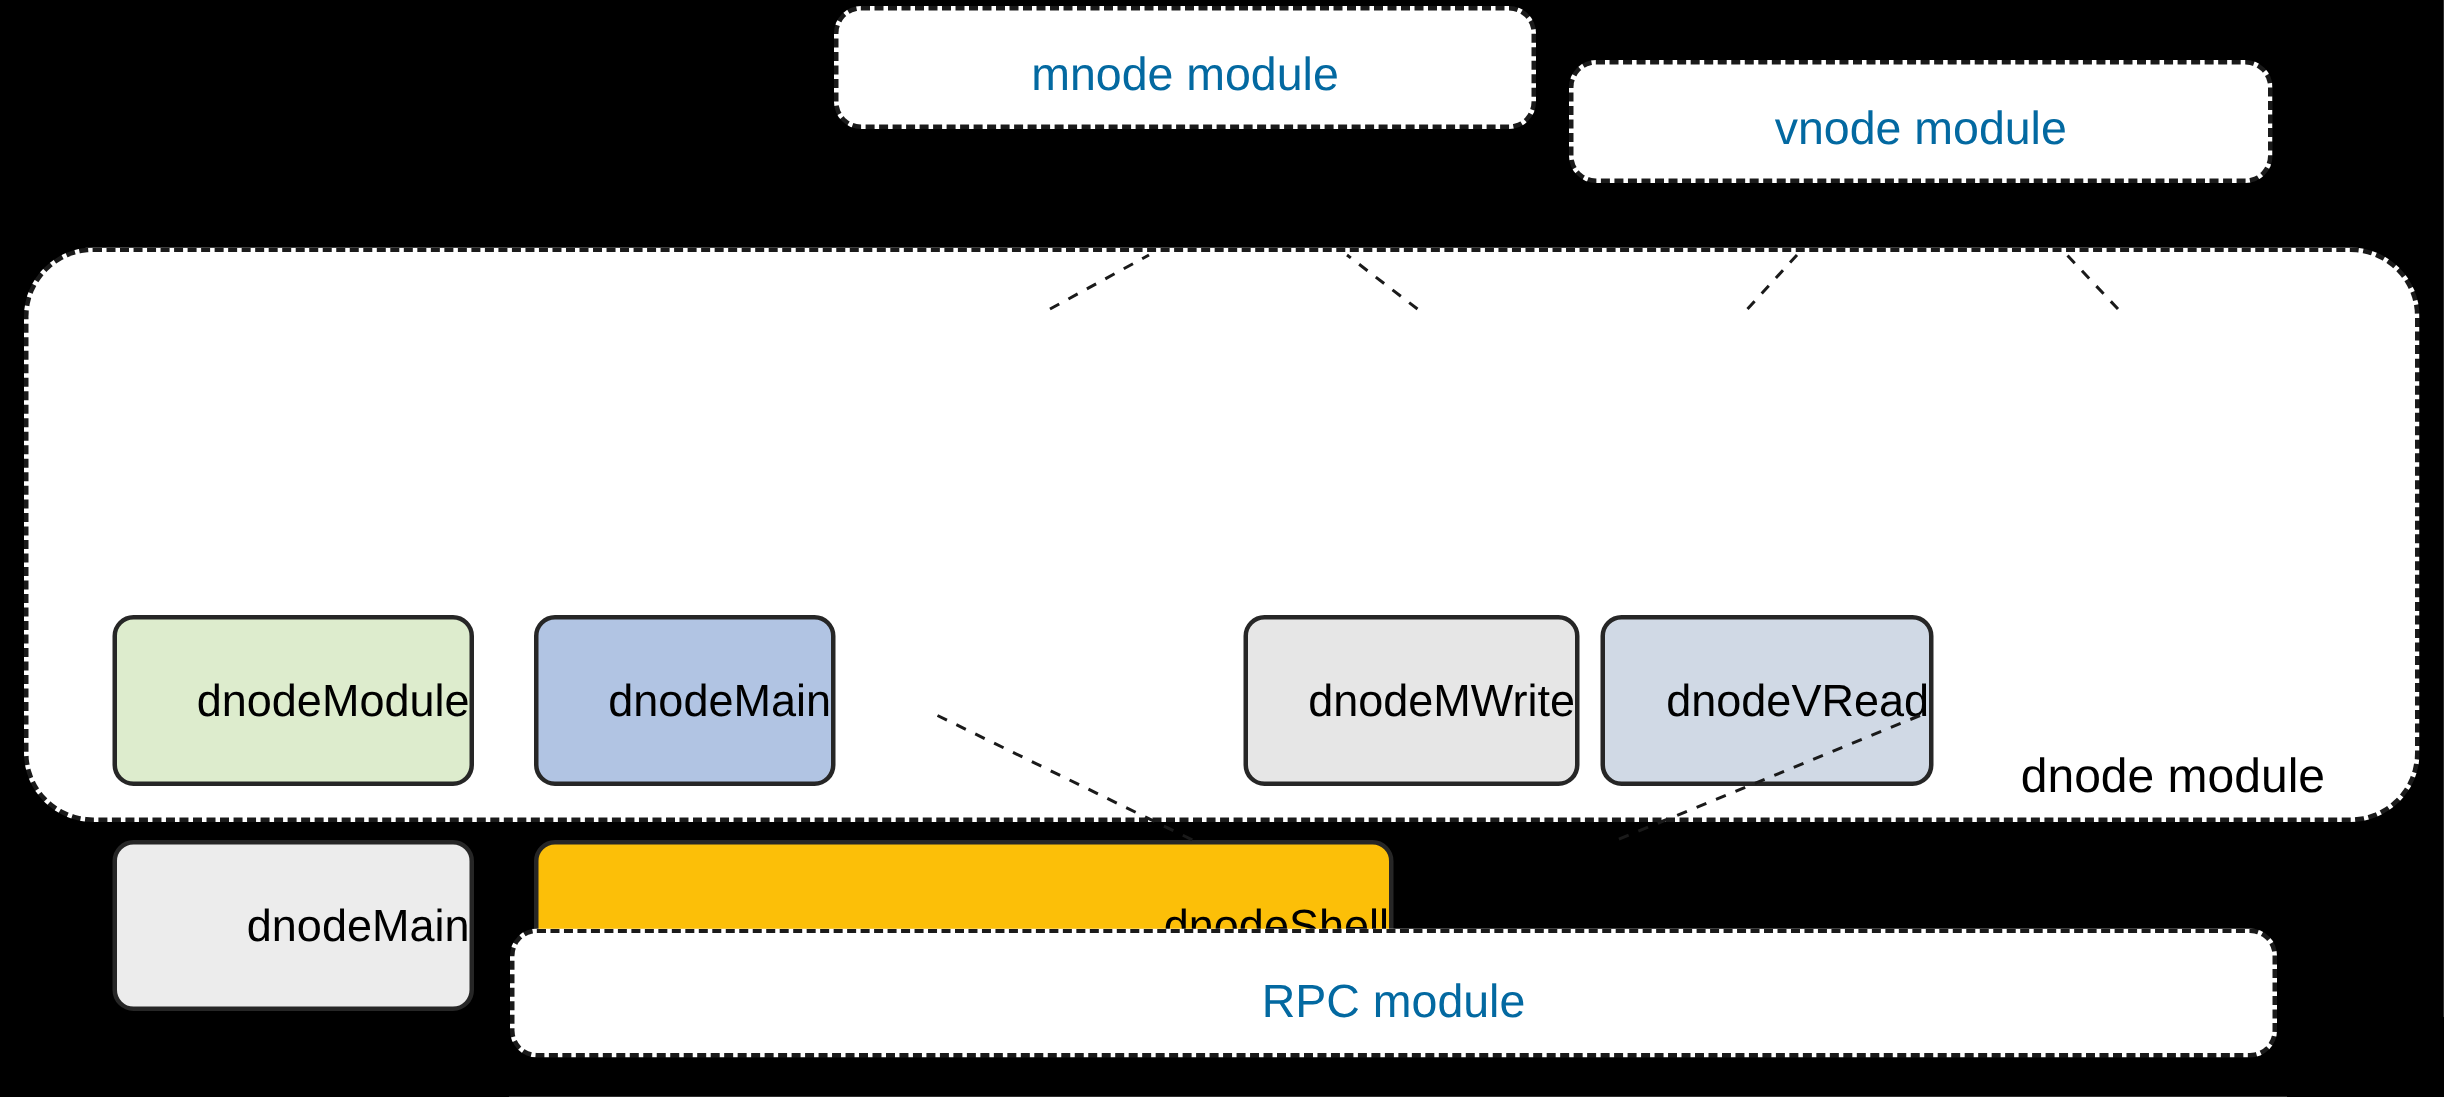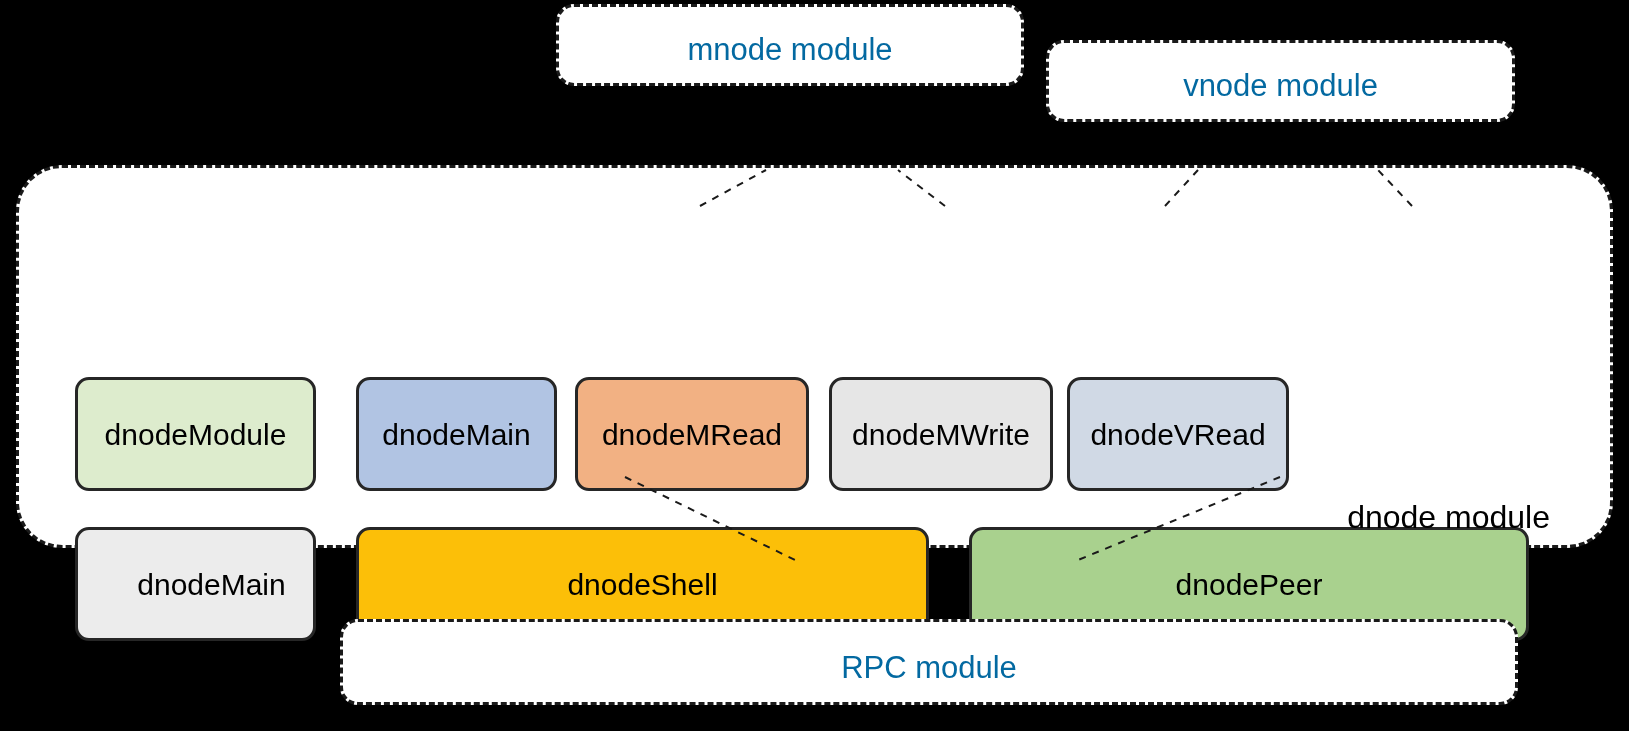--- a/index.html
+++ b/index.html
@@ -65,24 +65,25 @@
   }
 
   
   .node-box {
     position: absolute;
     border: 3px solid #262626;
     border-radius: 14px;
     box-sizing: border-box;
     display: flex;
     align-items: center;
-    justify-content: center;
+    justify-content: flex-end;
     color: #000000;
     font-size: 30px;
     line-height: 1.1;
+    margin-top: 33px;
   }
 
   
   #box-dnodeModule { left: 56px;   top: 209px; width: 241px; height: 114px; background: #ddeccd; }
   #box-dnodeMgmt   { left: 337px;  top: 209px; width: 201px; height: 114px; background: #b1c4e3; }
   #box-dnodeMRead  { left: 556px;  top: 209px; width: 234px; height: 114px; background: #f2b183; }
   #box-dnodeMWrite { left: 810px;  top: 209px; width: 224px; height: 114px; background: #e6e6e6; }
   #box-dnodeVRead  { left: 1048px; top: 209px; width: 222px; height: 114px; background: #d0d9e5; }
   #box-dnodeVWrite { left: 1285px; top: 209px; width: 225px; height: 114px; background: #fdeac4; }
 
@@ -115,38 +116,32 @@
   </div>
 
   <div class="module-shell" id="dnode-module">
 
     <div class="node-box" id="box-dnodeModule" style="background: rgb(221, 236, 205);">
       <span>dnodeModule</span>
     </div>
     <div class="node-box" id="box-dnodeMgmt" style="background: rgb(177, 196, 227);">
       <span>dnodeMain</span>
     </div>
-    <div class="node-box" id="box-dnodeMRead" style="background: rgb(242, 177, 131);">
-      <span>dnodeMRead</span>
-    </div>
     <div class="node-box" id="box-dnodeMWrite" style="background: rgb(230, 230, 230);">
       <span>dnodeMWrite</span>
     </div>
     <div class="node-box" id="box-dnodeVRead" style="background: rgb(208, 217, 229);">
       <span>dnodeVRead</span>
     </div>
 
     <div class="node-box" id="box-dnodeMain" style="background: rgb(236, 236, 236); padding-left: 32px;">
       <span>dnodeMain</span>
     </div>
     <div class="node-box" id="box-dnodeShell" style="background: rgb(252, 191, 8);">
       <span>dnodeShell</span>
-    </div>
-    <div class="node-box" id="box-dnodePeer" style="background: rgb(169, 209, 142);">
-      <span>dnodePeer</span>
     </div>
 
     <div id="dnode-label">dnode module</div>
   </div>
 
   <div class="module-shell small" id="rpc-module">
     <div class="module-shell-label">RPC module</div>
   </div>
 
   <svg id="connectors" viewBox="0 0 1629 731" xmlns="http://www.w3.org/2000/svg">

